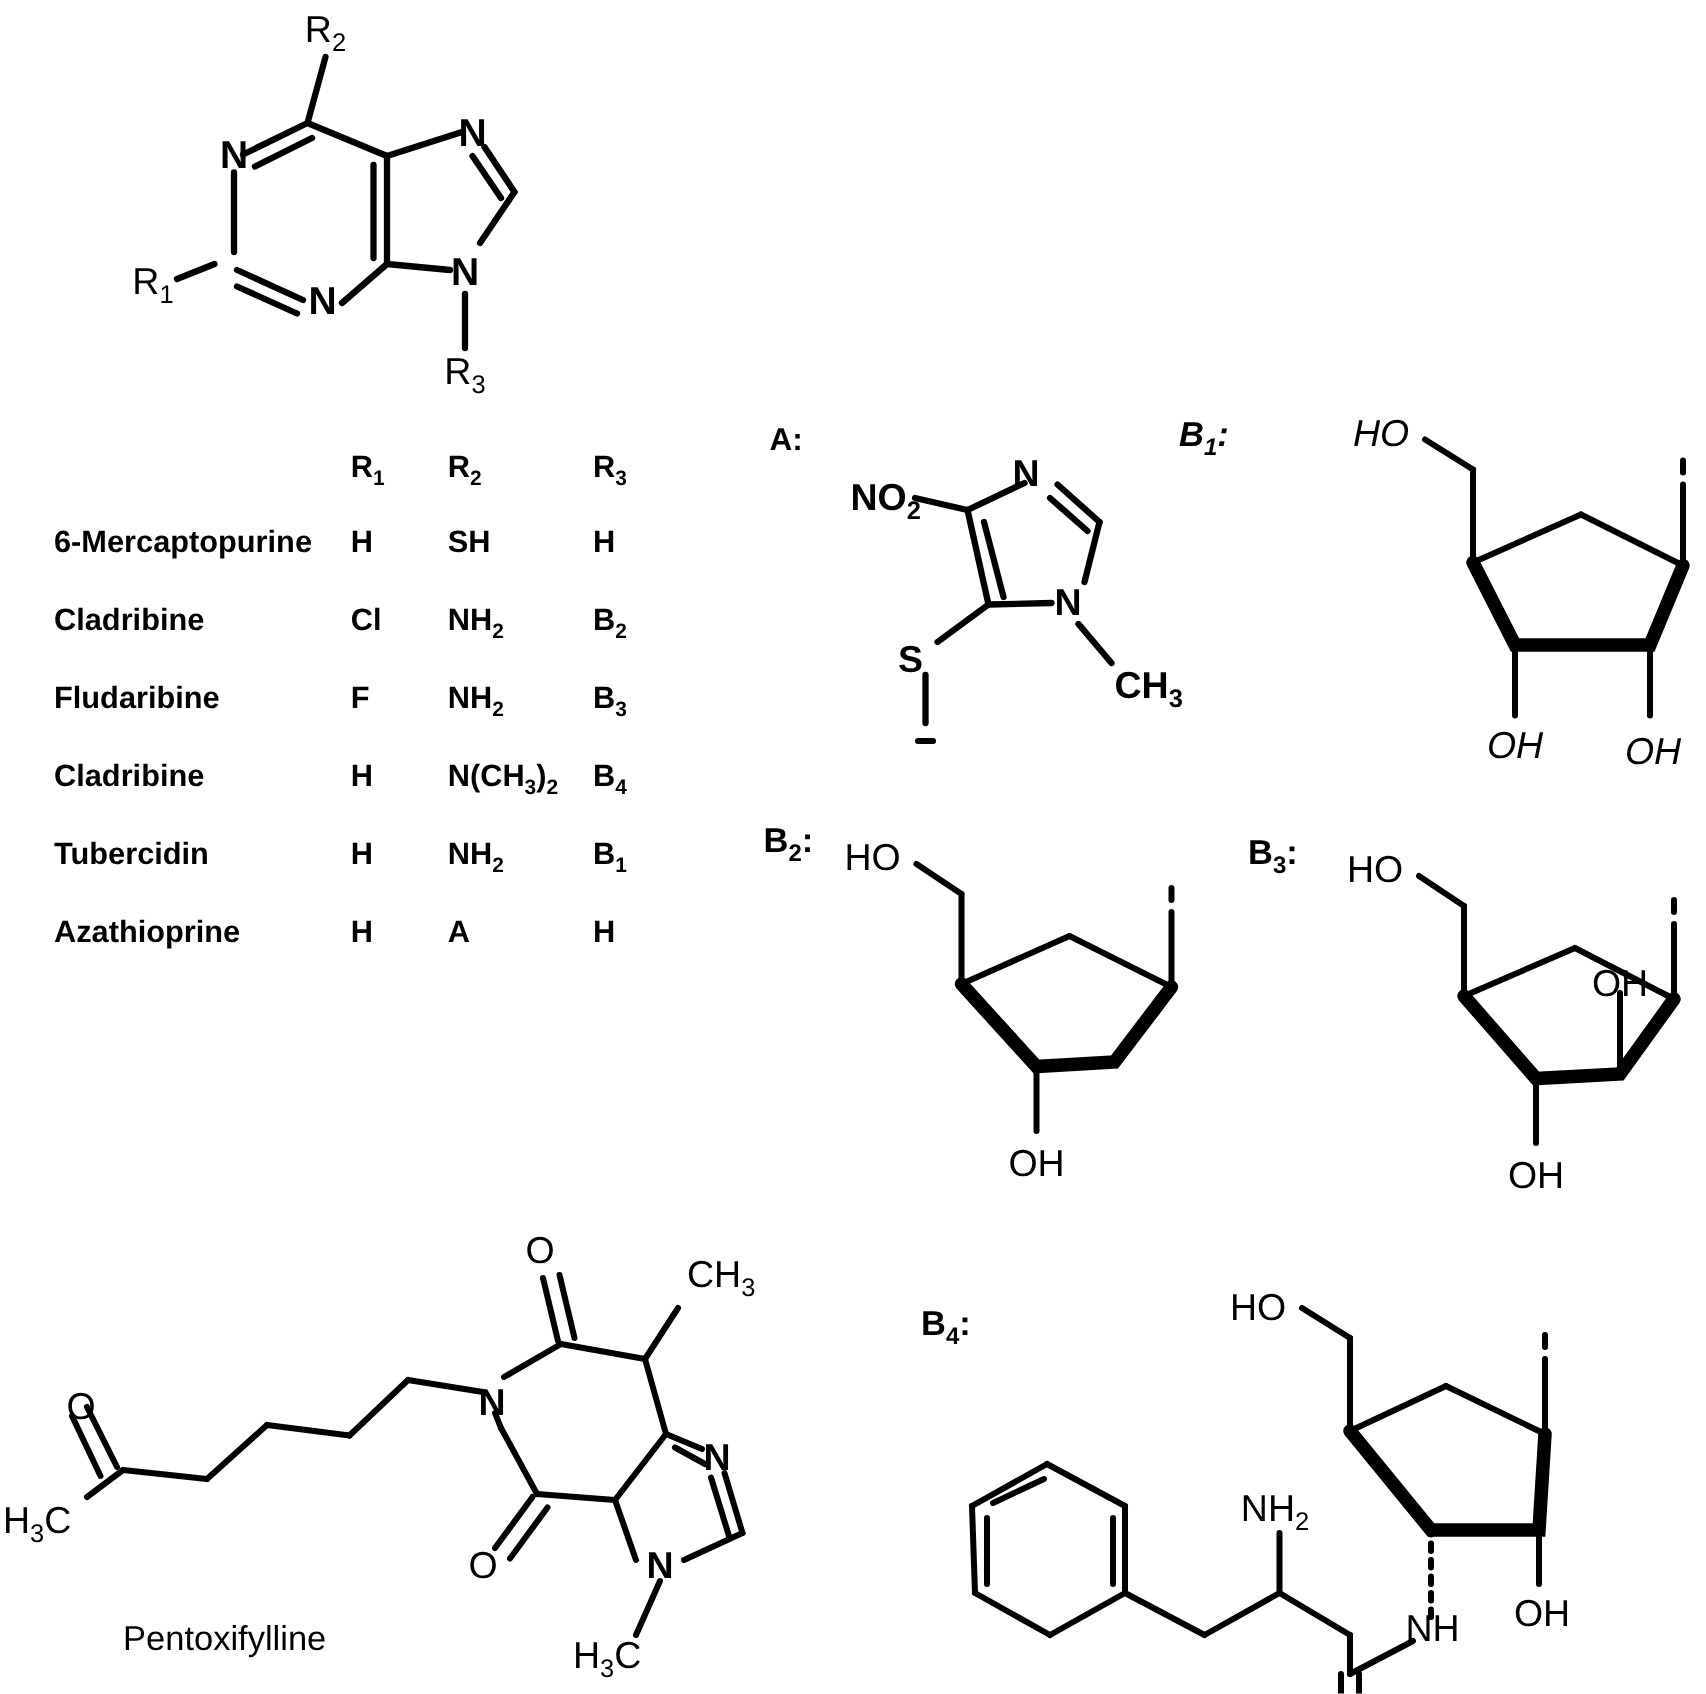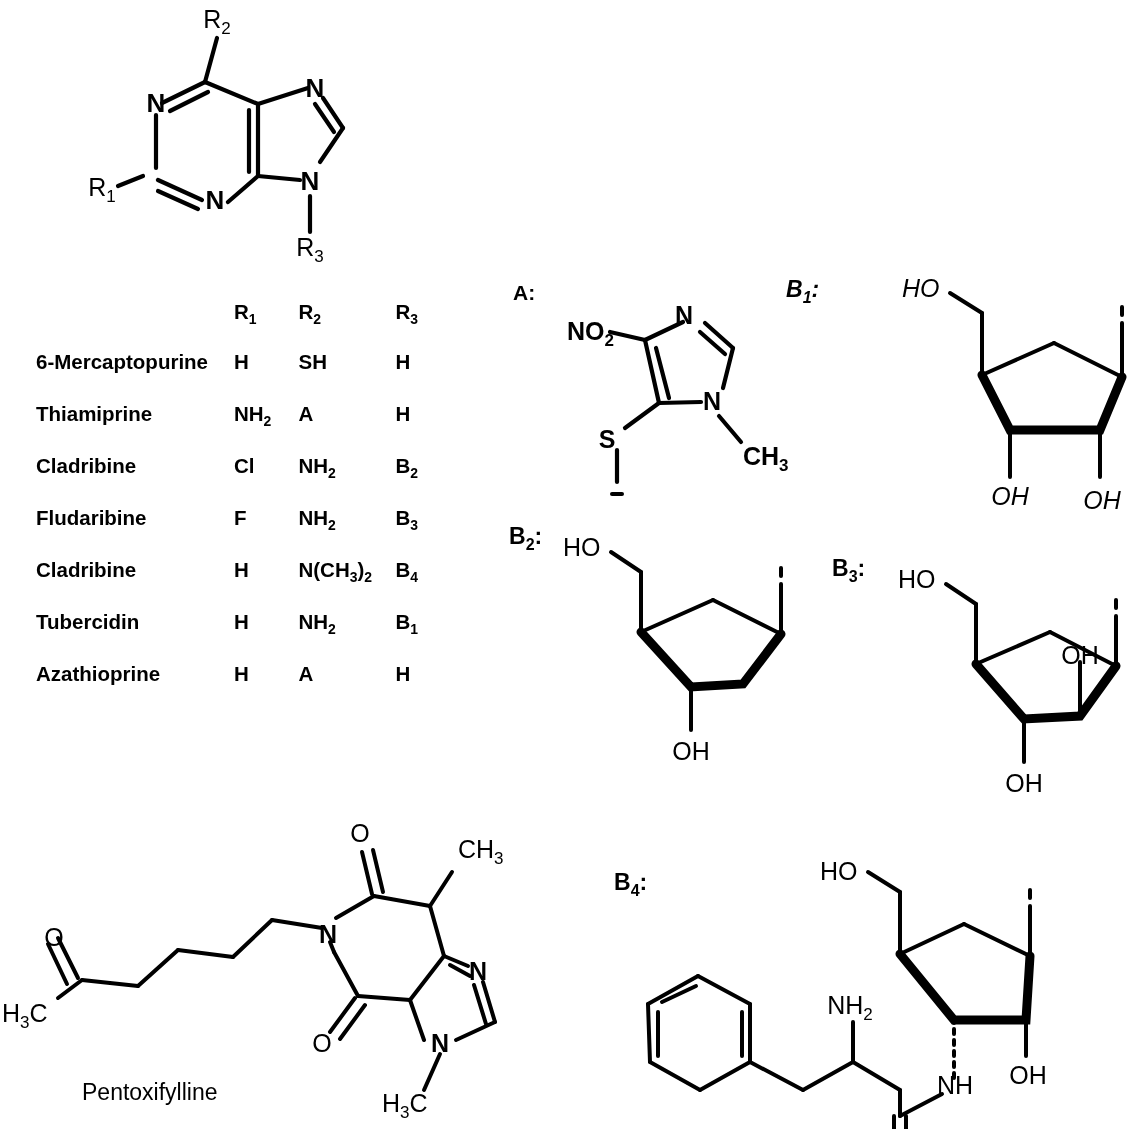--- a/index.html
+++ b/index.html
@@ -76,26 +76,20 @@
       </tr>
     </thead>
     <tbody id="subst-tbody">
         <tr>
           <td class="name c1">6-Mercaptopurine</td>
           <td class="val c2">H</td>
           <td class="val c3">SH</td>
           <td class="val c4">H</td>
         </tr>
         <tr>
-          <td class="name c1">Thiamiprine</td>
-          <td class="val c2">NH<sub>2</sub></td>
-          <td class="val c3">A</td>
-          <td class="val c4">H</td>
-        </tr>
-        <tr>
           <td class="name c1">Cladribine</td>
           <td class="val c2">Cl</td>
           <td class="val c3">NH<sub>2</sub></td>
           <td class="val c4">B<sub>2</sub></td>
         </tr>
         <tr>
           <td class="name c1">Fludaribine</td>
           <td class="val c2">F</td>
           <td class="val c3">NH<sub>2</sub></td>
           <td class="val c4">B<sub>3</sub></td>
@@ -173,21 +167,21 @@
       <line x1="340" y1="50" x2="340" y2="42" stroke-width="4"></line>
     </g>
     <g font-size="25">
       <text x="120" y="32">HO</text>
       <text x="228" y="240" text-anchor="middle">OH</text>
       <text x="320" y="244" text-anchor="middle">OH</text>
     </g>
   </svg>
 </div>
 
-<div class="abs" style="left:505px;top:512px;width:330px;height:250px;">
+<div class="abs" style="left:505px;top:536px;width:330px;height:250px;">
   <svg width="330" height="250" viewBox="0 0 330 250">
     <text x="4" y="32" font-size="23" font-weight="bold">B<tspan font-size="16" dy="6">2</tspan><tspan font-size="23" dy="-6">:</tspan></text>
     <g stroke="#000" stroke-width="4" fill="none" stroke-linecap="round">
       <line x1="136" y1="120" x2="208" y2="88"></line>
       <line x1="208" y1="88" x2="276" y2="122"></line>
       <path d="M136,120 L186,175 L238,172 L276,122" stroke-width="9" stroke-linejoin="miter"></path>
       <line x1="136" y1="120" x2="136" y2="60"></line>
       <line x1="136" y1="60" x2="106" y2="40"></line>
       <line x1="186" y1="175" x2="186" y2="218"></line>
       <line x1="276" y1="122" x2="276" y2="72"></line>

